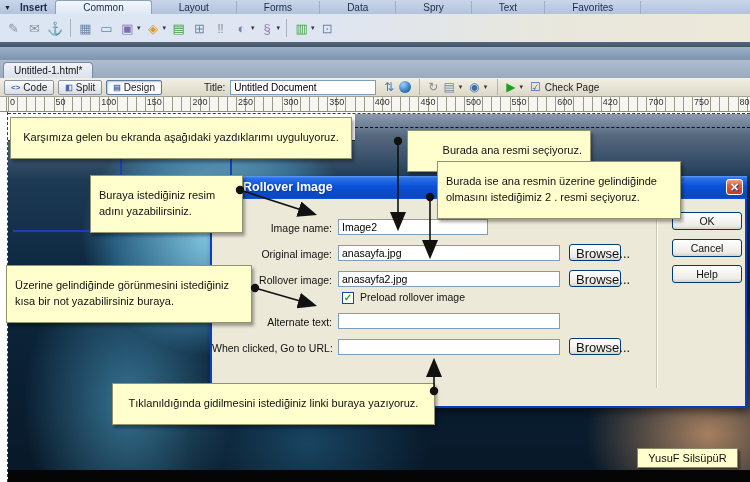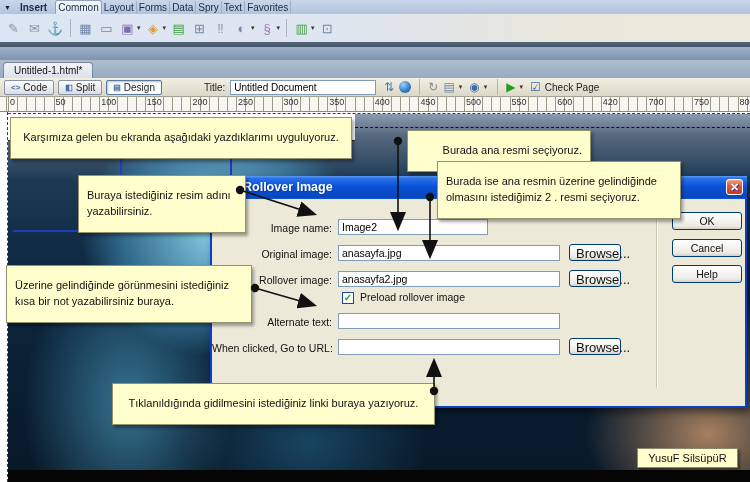--- a/index.html
+++ b/index.html
@@ -8,21 +8,21 @@
        -webkit-font-smoothing:antialiased;}
   #app *{box-sizing:border-box;}
 
   
   .tabs-row{position:absolute;left:0;top:0;width:750px;height:14px;
     background:linear-gradient(180deg,#c9d6ea,#b3c3dc);display:flex;align-items:flex-end;
     font-size:10px;color:#1c2b45;}
   .menu-insert{display:flex;align-items:center;gap:9px;padding:0 8px 1px 4px;font-weight:bold;}
   .arrow-glyph{font-size:7px;color:#222;}
   .itabs{display:flex;align-items:flex-end;height:14px;}
-  .itab{padding:1px 2px;border-right:1px solid #9fb0c6;cursor:default;}
+  .itab{padding:1px 27px;border-right:1px solid #9fb0c6;cursor:default;}
   .itab.active{background:linear-gradient(180deg,#f3f7fd,#dde7f5);
     border:1px solid #8fa1b8;border-bottom:0;border-radius:3px 3px 0 0;}
   .icons-row{position:absolute;left:0;top:14px;width:750px;height:28px;
     background:linear-gradient(90deg,#dce5f3 0%,#dfe6f1 45%,#e9e7dc 75%,#ece9da 100%);
     display:flex;align-items:center;padding-left:3px;}
   .ibar-icon{width:19px;height:19px;display:flex;align-items:center;justify-content:center;
     font-size:13px;margin:0 1px;border-radius:2px;}
   .dd{font-size:7px;color:#333;margin:0 2px 0 -1px;}
   .vsep{width:1px;height:18px;background:#a8b4c6;margin:0 4px;}
   .band-dark{position:absolute;left:0;top:42px;width:750px;height:5px;
@@ -81,21 +81,21 @@
   .img-marker{position:absolute;left:137px;top:31px;width:15px;height:15px;background:#f2f2f2;
     border:1px solid #777;box-shadow:inset 0 0 0 2px #fff, inset 0 0 0 3px #999;}
   .credit{position:absolute;left:637px;top:336px;width:101px;height:20px;background:#ffffce;
     border:1px solid #8a8a6a;font-size:11px;display:flex;align-items:center;justify-content:center;
     color:#111;box-shadow:2px 2px 2px rgba(0,0,0,.4);}
 
   
   .callout{position:absolute;background:#ffffce;border:1px solid #93936d;color:#111;
     font-size:11px;line-height:1.45;padding:12px 8px;box-shadow:2px 3px 3px rgba(0,0,0,.35);z-index:30;}
   .c1{left:10px;top:5px;width:342px;text-align:center;}
-  .c2{left:78px;top:63px;width:168px;}
+  .c2{left:90px;top:63px;width:153px;}
   .c3{left:407px;top:18px;width:184px;text-align:right;}
   .c4{left:437px;top:49px;width:244px;}
   .c5{left:6px;top:153px;width:246px;}
   .c6{left:112px;top:271px;width:323px;text-align:center;}
 
   
   .dialog{position:absolute;left:210px;top:64px;width:537px;height:232px;z-index:20;
     background:#ece9d8;border:2px solid #0a3fc1;border-top:0;box-shadow:3px 4px 8px rgba(0,0,0,.5);}
   .d-titlebar{position:absolute;left:-2px;top:0;width:537px;height:23px;
     background:linear-gradient(180deg,#5d9cf5 0%,#2a71e8 10%,#0b51d8 45%,#0947bb 92%,#1157d4 100%);

